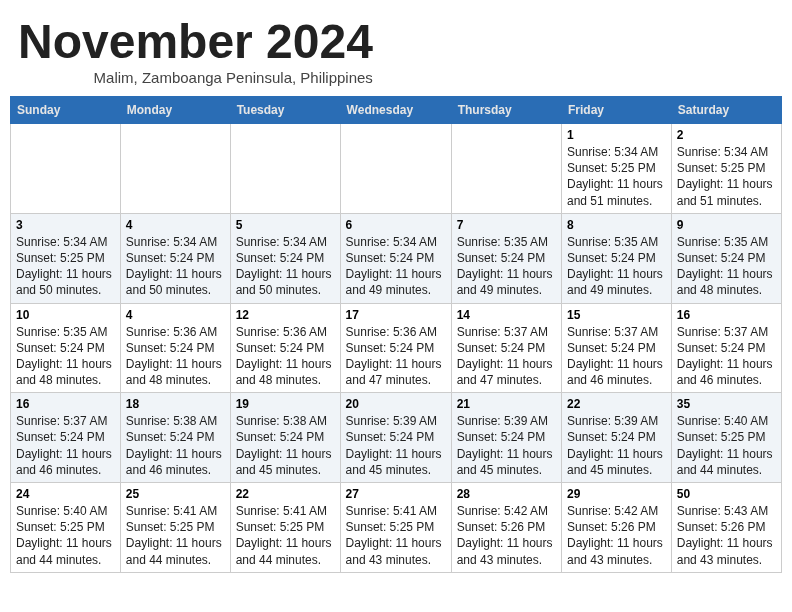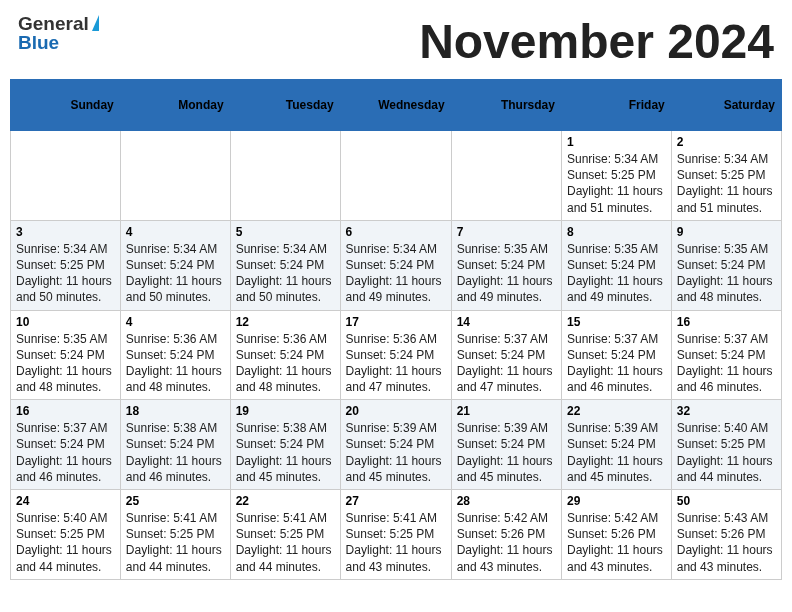--- a/index.html
+++ b/index.html
@@ -35,23 +35,23 @@
       font-size: 15px;
       color: #444;
     }
     .calendar-table {
       width: 100%;
       border-collapse: collapse;
       font-size: 11px;
     }
     .calendar-table th {
       background-color: #2a6db5;
-      color: #000000;
-      text-align: right;
-      padding: 18px 6px;
+      color: #e5e5e5;
+      text-align: left;
+      padding: 6px 6px;
       font-size: 12px;
       font-weight: bold;
       border: 1px solid #2a6db5;
     }
     .calendar-table td {
       border: 1px solid #ccc;
       vertical-align: top;
       padding: 4px 5px;
       width: 113px;
       height: 80px;
@@ -78,29 +78,23 @@
       background: #fff !important;
     }
     
     .row-even td { background: #eef2f7; }
     .row-odd td { background: #fff; }
   </style>
 </head>
 <body>
 
 <div class="header">
-  <div class="logo">
-    <div style="display:flex; align-items:center; gap:2px;">
-      <span style="font-size:19px; font-weight:bold; color:#333;">General</span>
-      <span style="display:inline-block; width:0; height:0; border-left:7px solid transparent; border-right:0px solid transparent; border-bottom:16px solid #1a9ad7; margin-left:1px; margin-top:-2px;"></span>
-    </div>
-    <span style="font-size:19px; font-weight:bold; color:#1a6ab1; margin-top:-2px;">Blue</span>
-  </div>
   <div class="title-block">
     <div class="month-title">November 2024</div>
+    <div class="location-title">Malim, Zamboanga Peninsula, Philippines</div>
   </div>
 </div>
 
 <table class="calendar-table">
   <thead>
     <tr>
     <th>Sunday</th>
         <th>Monday</th>
         <th>Tuesday</th>
         <th>Wednesday</th>
@@ -204,21 +198,21 @@
         </td>
         <td>
           <span class="day-number">21</span>
           <span class="day-info">Sunrise: 5:39 AM<br>Sunset: 5:24 PM<br>Daylight: 11 hours and 45 minutes.</span>
         </td>
         <td>
           <span class="day-number">22</span>
           <span class="day-info">Sunrise: 5:39 AM<br>Sunset: 5:24 PM<br>Daylight: 11 hours and 45 minutes.</span>
         </td>
         <td>
-          <span class="day-number">32</span>
+          <span class="day-number">35</span>
           <span class="day-info">Sunrise: 5:40 AM<br>Sunset: 5:25 PM<br>Daylight: 11 hours and 44 minutes.</span>
         </td>
       </tr>
       <tr class="row-odd">
         <td>
           <span class="day-number">24</span>
           <span class="day-info">Sunrise: 5:40 AM<br>Sunset: 5:25 PM<br>Daylight: 11 hours and 44 minutes.</span>
         </td>
         <td>
           <span class="day-number">25</span>

